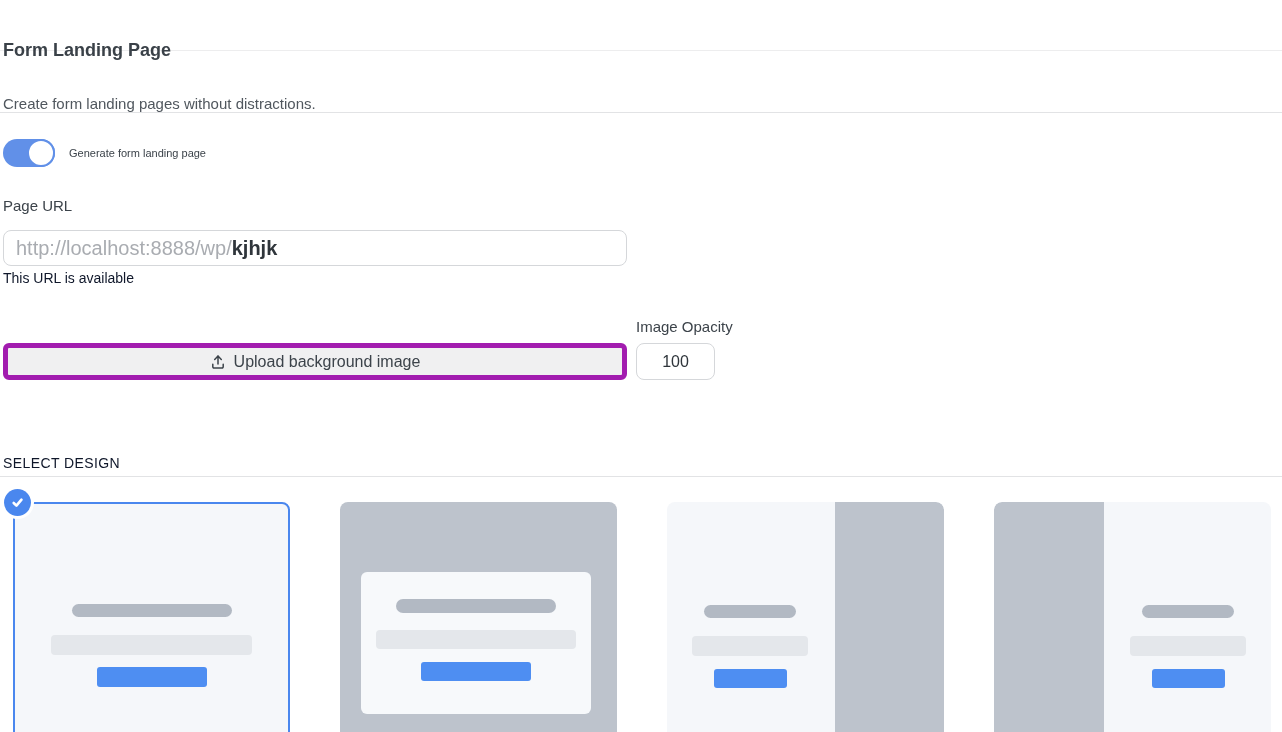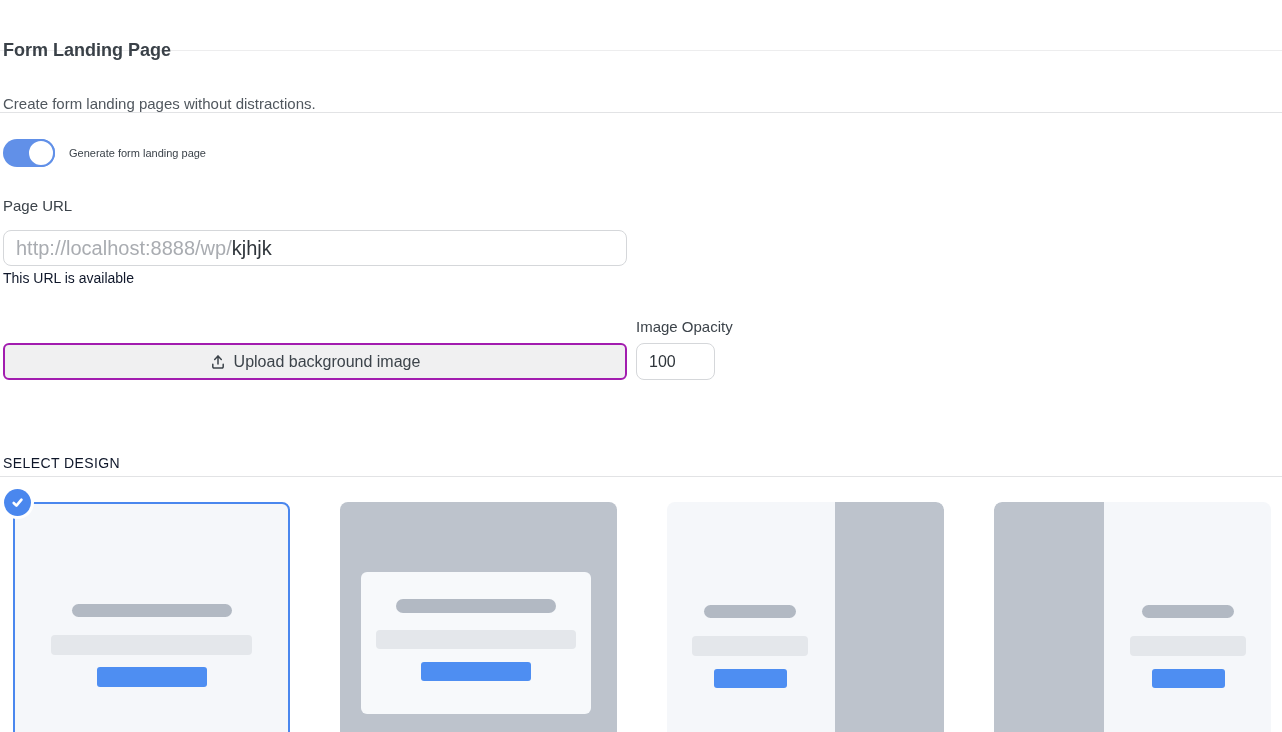--- a/index.html
+++ b/index.html
@@ -23,33 +23,33 @@
   .toggle .knob { position: absolute; top: 0; right: 0; width: 28px; height: 28px;
     border-radius: 50%; background: #ffffff; border: 2px solid #6190e8; }
   .toggle-label { margin-left: 14px; font-size: 11px; color: #3c434a; }
 
   .field-label { margin-top: 29px; font-size: 15px; line-height: 20px; color: #3c434a; }
 
   .url-input { margin-top: 14px; width: 624px; height: 36px; border: 1px solid #d5d7da;
     border-radius: 8px; background: #fff; display: flex; align-items: center;
     padding: 0 12px; font-size: 20px; cursor: text; }
   .url-prefix { color: #a9acb1; white-space: pre; }
-  .url-value { color: #2f353b; font-weight: 400; white-space: pre; }
+  .url-value { color: #2f353b; font-weight: 700; white-space: pre; }
 
   .url-status { margin-top: 3px; font-size: 14px; line-height: 18px; color: #0f172a; }
 
   .bg-row { margin-top: 30px; display: flex; align-items: flex-end; }
-  .upload-btn { width: 624px; height: 37px; border: 2px solid #a21caf; border-radius: 6px;
+  .upload-btn { width: 624px; height: 37px; border: 5px solid #a21caf; border-radius: 6px;
     background: #f0f0f1; display: flex; align-items: center; justify-content: center;
     gap: 8px; font-size: 16px; color: #3c434a; cursor: pointer; }
   .upload-btn svg { display: block; }
   .opacity-col { margin-left: 9px; display: flex; flex-direction: column; }
   .opacity-label { font-size: 15px; line-height: 20px; color: #3c434a; margin-bottom: 6px; }
   .opacity-input { width: 79px; height: 37px; border: 1px solid #d5d7da; border-radius: 8px;
-    font-family: inherit; font-size: 16px; color: #2f353b; padding: 0 12px; outline: none; }
+    font-family: inherit; font-size: 16px; color: #2f353b; padding: 0 12px; outline: none; text-align: center; }
 
   .select-design-label { margin-top: 74px; font-size: 14px; line-height: 18px;
     color: #0f172a; letter-spacing: 0.4px; }
 
   .designs { margin-top: 30px; padding-left: 10px; display: flex; gap: 50px; }
   .design-card { position: relative; width: 277px; height: 340px; border-radius: 8px;
     background: #f5f7fa; cursor: pointer; overflow: hidden; }
   .design-card.selected { border: 2px solid #4a87ee; overflow: visible; }
   .design-card.gray { background: #bdc3cc; }
 

